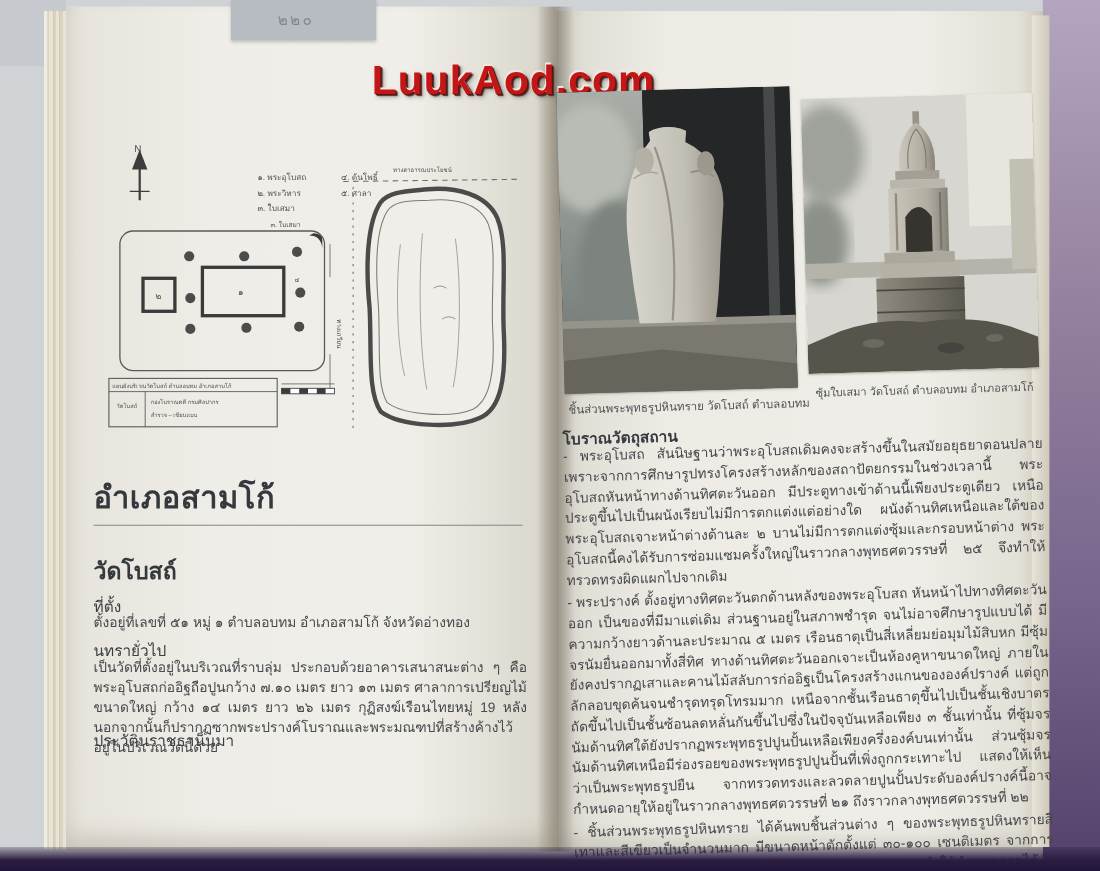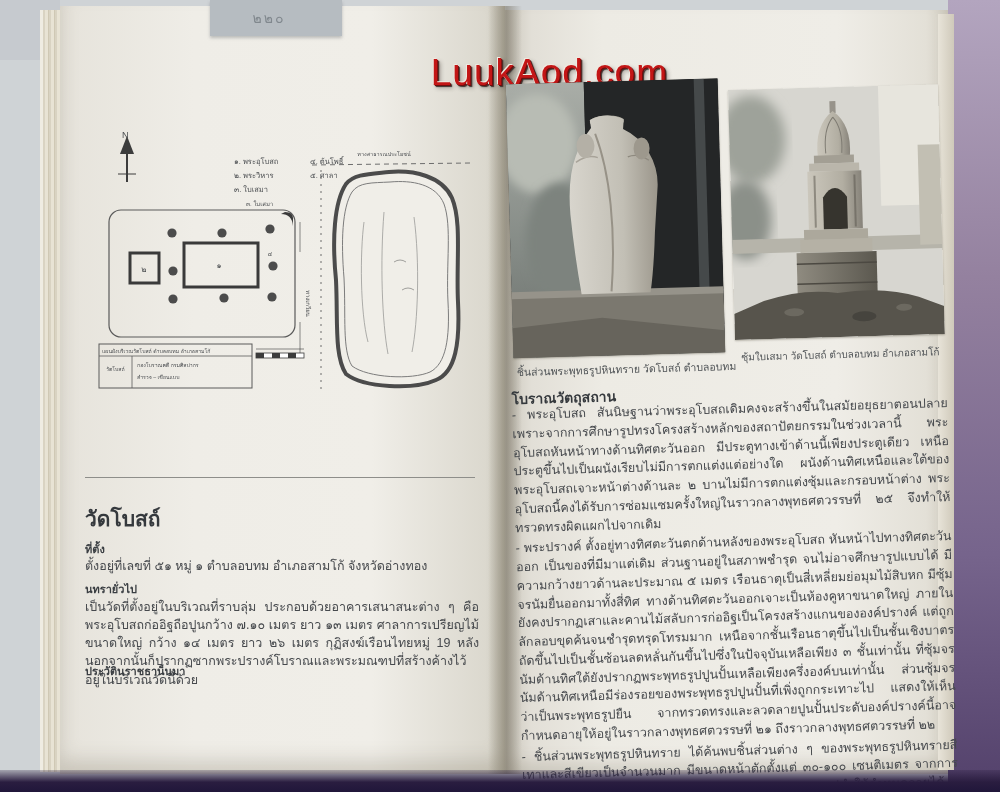--- a/index.html
+++ b/index.html
@@ -29,29 +29,29 @@
   .edge-right{left:938px;top:14px;width:16px;height:756px;
     background:linear-gradient(90deg,#e8e4d9,#cfc9ba);}
 
   
   .top-tab{left:210px;top:0;width:132px;height:36px;background:#b6bcc1;
     box-shadow:0 2px 3px rgba(90,95,100,.35);}
   .page-num{left:210px;top:7px;width:118px;text-align:center;font-size:14px;
     color:#81888e;letter-spacing:2px;}
 
   
-  .watermark{left:338px;top:52px;width:330px;font-size:37px;font-weight:normal;
+  .watermark{left:338px;top:52px;width:330px;font-size:37px;font-weight:bold;
     letter-spacing:1px;color:#c31616;
-    text-shadow:-1px -1px 0 #efe9e0,1px 1px 0 #6e0d0d,2px 2px 1px #3c3430,3px 3px 4px rgba(60,50,45,.45);text-align:right;}
+    text-shadow:-1px -1px 0 #efe9e0,1px 1px 0 #6e0d0d,2px 2px 1px #3c3430,3px 3px 4px rgba(60,50,45,.45);}
 
   
   .h-district{left:85px;top:430px;font-size:28px;font-weight:bold;color:#35393d;letter-spacing:.5px;}
   .rule{left:85px;top:477px;width:390px;height:1px;background:#8e8e8a;}
   .h-temple{left:85px;top:502px;font-size:21px;font-weight:bold;color:#35393d;}
-  .h-small{font-size:11px;font-weight:bold;color:#3a3e42;}
+  .h-small{font-size:14px;font-weight:normal;color:#3a3e42;}
   .body-txt{font-size:12.5px;color:#46494d;line-height:1.45;text-align:justify;}
   .loc-head{left:85px;top:540px;}
   .loc-txt{left:85px;top:557px;width:392px;}
   .gen-head{left:85px;top:580px;}
   .gen-txt{left:85px;top:598px;width:394px;}
   .his-head{left:85px;top:662px;}
   .his-txt{left:85px;top:680px;width:394px;}
 
   
   .rp-wrap{left:520px;top:84px;width:440px;height:700px;
@@ -150,20 +150,21 @@
 
     <g>
       <rect x="172" y="231" width="48" height="5" fill="#ffffff" stroke="#3c3c3c" stroke-width=".8"></rect>
       <rect x="172" y="231" width="8" height="5" fill="#3c3c3c"></rect>
       <rect x="188" y="231" width="8" height="5" fill="#3c3c3c"></rect>
       <rect x="204" y="231" width="8" height="5" fill="#3c3c3c"></rect>
       <line x1="172" y1="227" x2="220" y2="227" stroke="#3c3c3c" stroke-width=".6"></line>
     </g>
   </svg>
 
+  <div class="abs h-district">อำเภอสามโก้</div>
   <div class="abs rule"></div>
   <div class="abs h-temple">วัดโบสถ์</div>
 
   <div class="abs h-small loc-head">ที่ตั้ง</div>
   <div class="abs body-txt loc-txt">ตั้งอยู่ที่เลขที่ ๕๑ หมู่ ๑ ตำบลอบทม อำเภอสามโก้ จังหวัดอ่างทอง</div>
 
   <div class="abs h-small gen-head">นทรายั่วไป</div>
   <div class="abs body-txt gen-txt">เป็นวัดที่ตั้งอยู่ในบริเวณที่ราบลุ่ม ประกอบด้วยอาคารเสนาสนะต่าง ๆ คือ พระอุโบสถก่ออิฐถือปูนกว้าง ๗.๑๐ เมตร ยาว ๑๓ เมตร ศาลาการเปรียญไม้ขนาดใหญ่ กว้าง ๑๔ เมตร ยาว ๒๖ เมตร กุฏิสงฆ์เรือนไทยหมู่ 19 หลัง นอกจากนั้นก็ปรากฏซากพระปรางค์โบราณและพระมณฑปที่สร้างค้างไว้อยู่ในบริเวณวัดนี้ด้วย</div>
 
   <div class="abs h-small his-head">ประวัตินราชธาน็นมา</div>

